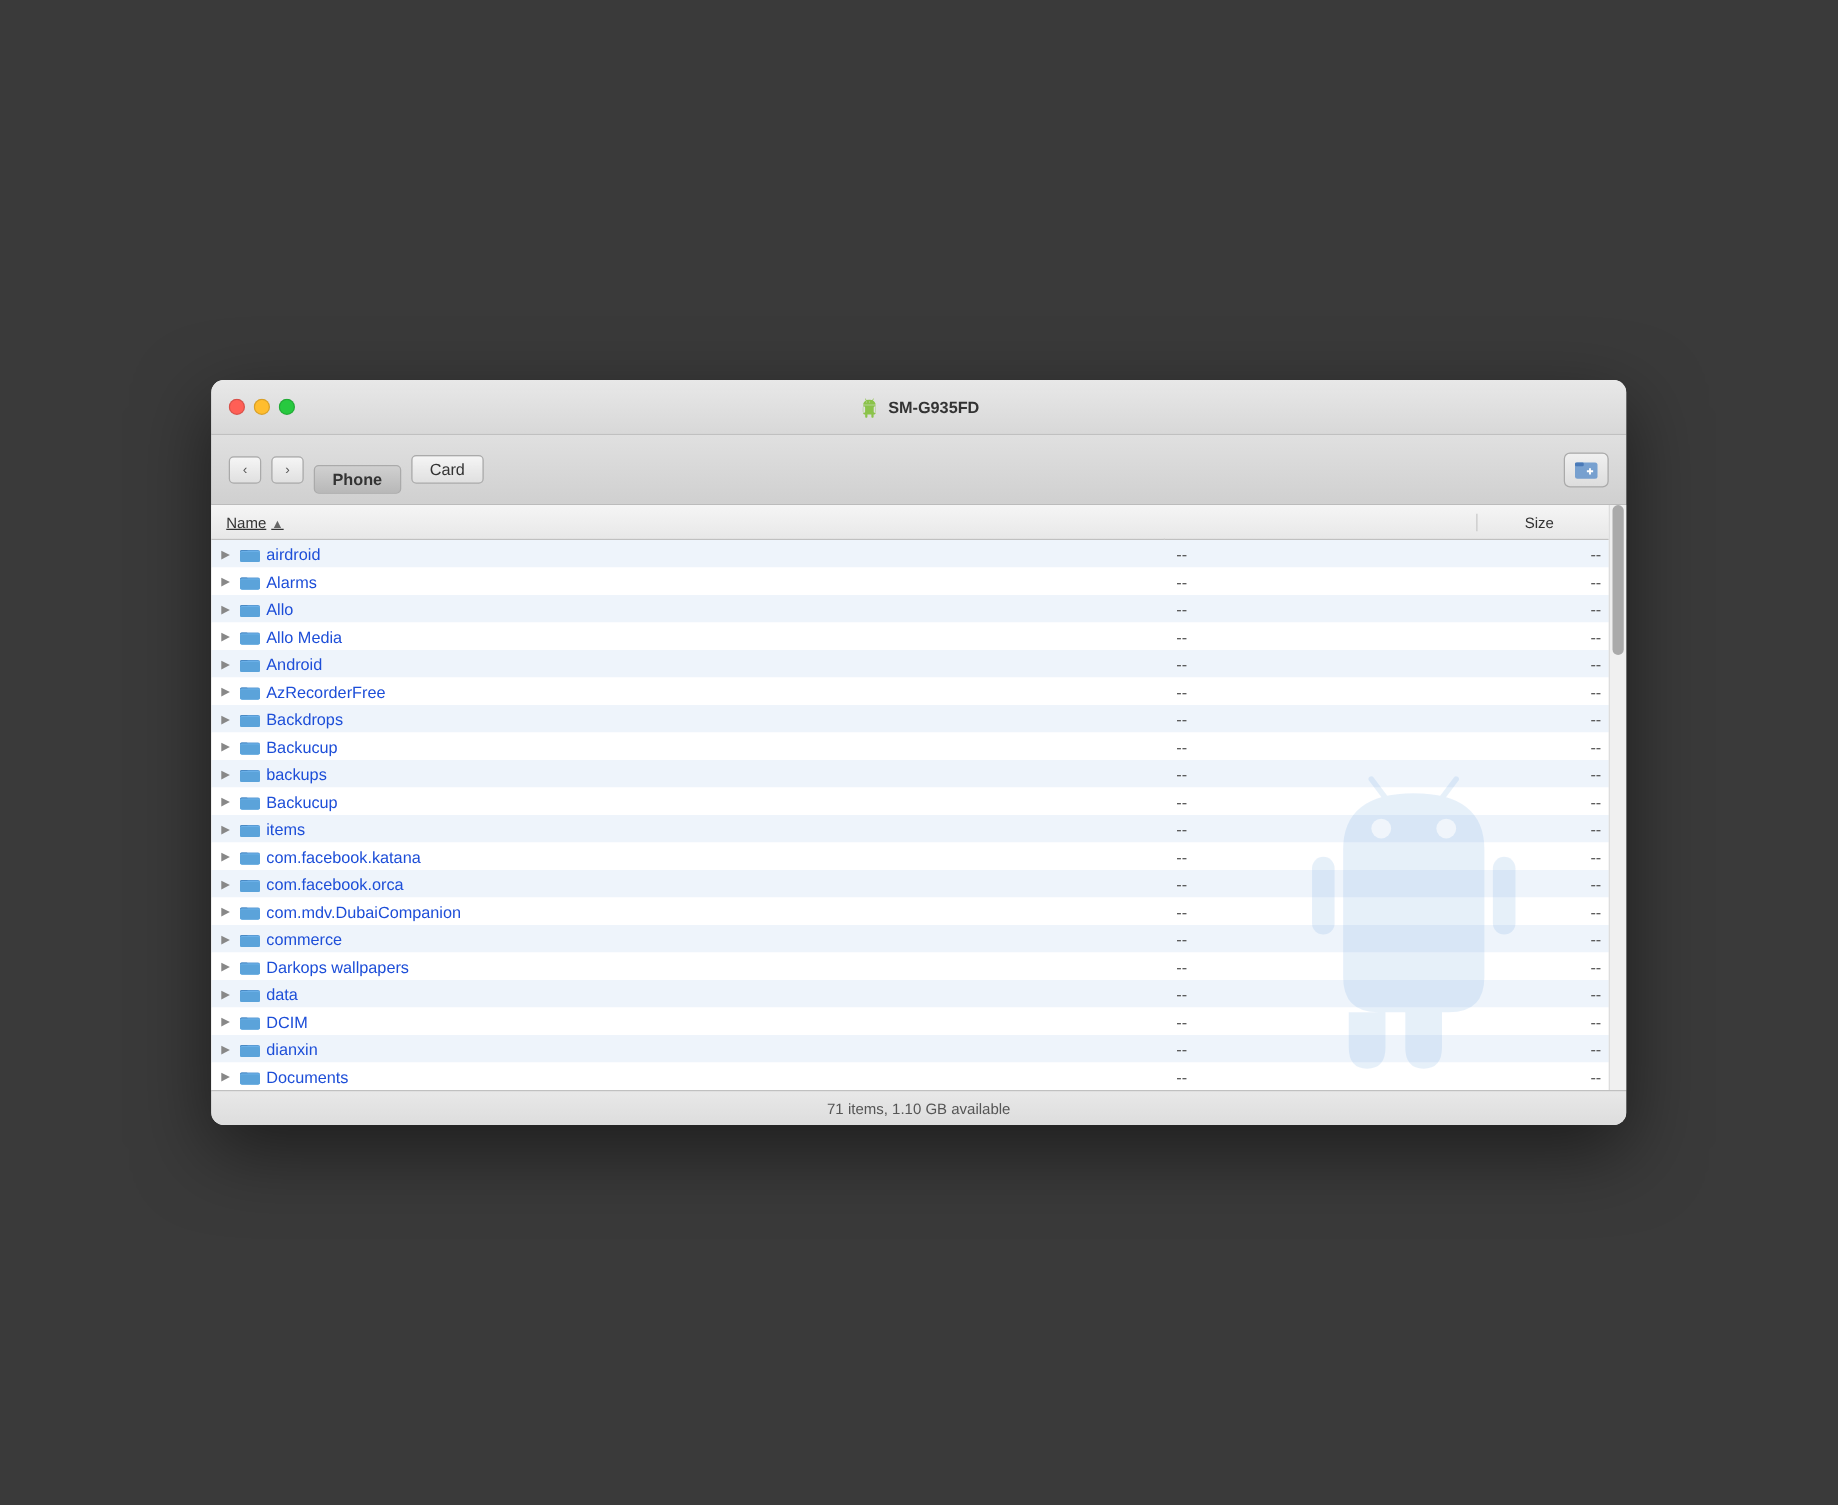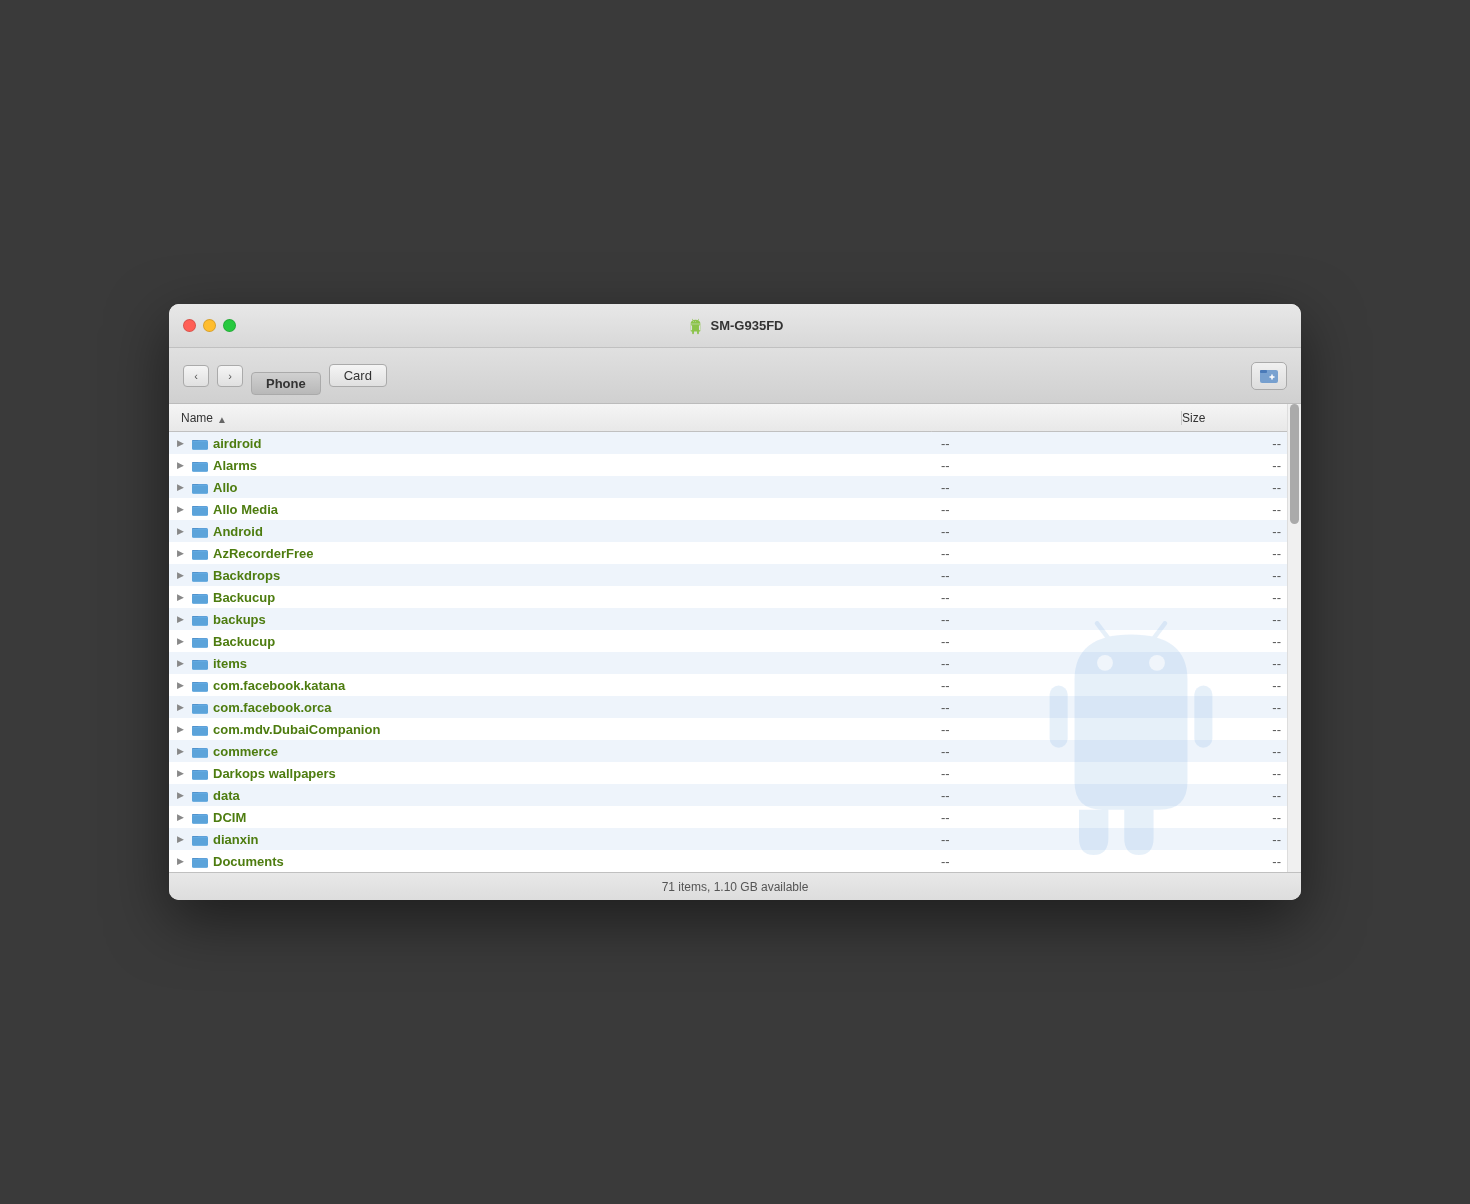--- a/index.html
+++ b/index.html
@@ -123,36 +123,37 @@
       color: #333;
       font-weight: 500;
       position: relative;
     }
     .col-name {
       flex: 1;
       padding-left: 12px;
       display: flex;
       align-items: flex-end;
       gap: 4px;
+      text-decoration: underline;
     }
     .col-modified {
       width: 250px;
       padding-left: 14px;
       border-left: 1px solid #c8c8c8;
       display: flex;
       align-items: flex-end;
       margin-top: 40px;
     }
     .col-size {
       width: 120px;
       padding-right: 20px;
       text-align: right;
       display: flex;
       align-items: center;
-      justify-content: flex-start;
+      justify-content: center;
       border-left: 1px solid #c8c8c8;
     }
     .file-list {
       flex: 1;
       overflow-y: auto;
       position: relative;
     }
     .file-row {
       display: flex;
       align-items: center;
@@ -178,22 +179,21 @@
       width: 10px;
       flex-shrink: 0;
     }
     .folder-icon {
       width: 16px;
       height: 13px;
       flex-shrink: 0;
     }
     .folder-name {
       font-size: 13px;
-      color: #4d7c0f;
-      font-weight: bold;
+      color: #1d4ed8;
     }
     .row-modified {
       width: 250px;
       padding-left: 10px;
       font-size: 13px;
       color: #555;
     }
     .row-size {
       width: 120px;
       padding-right: 20px;

